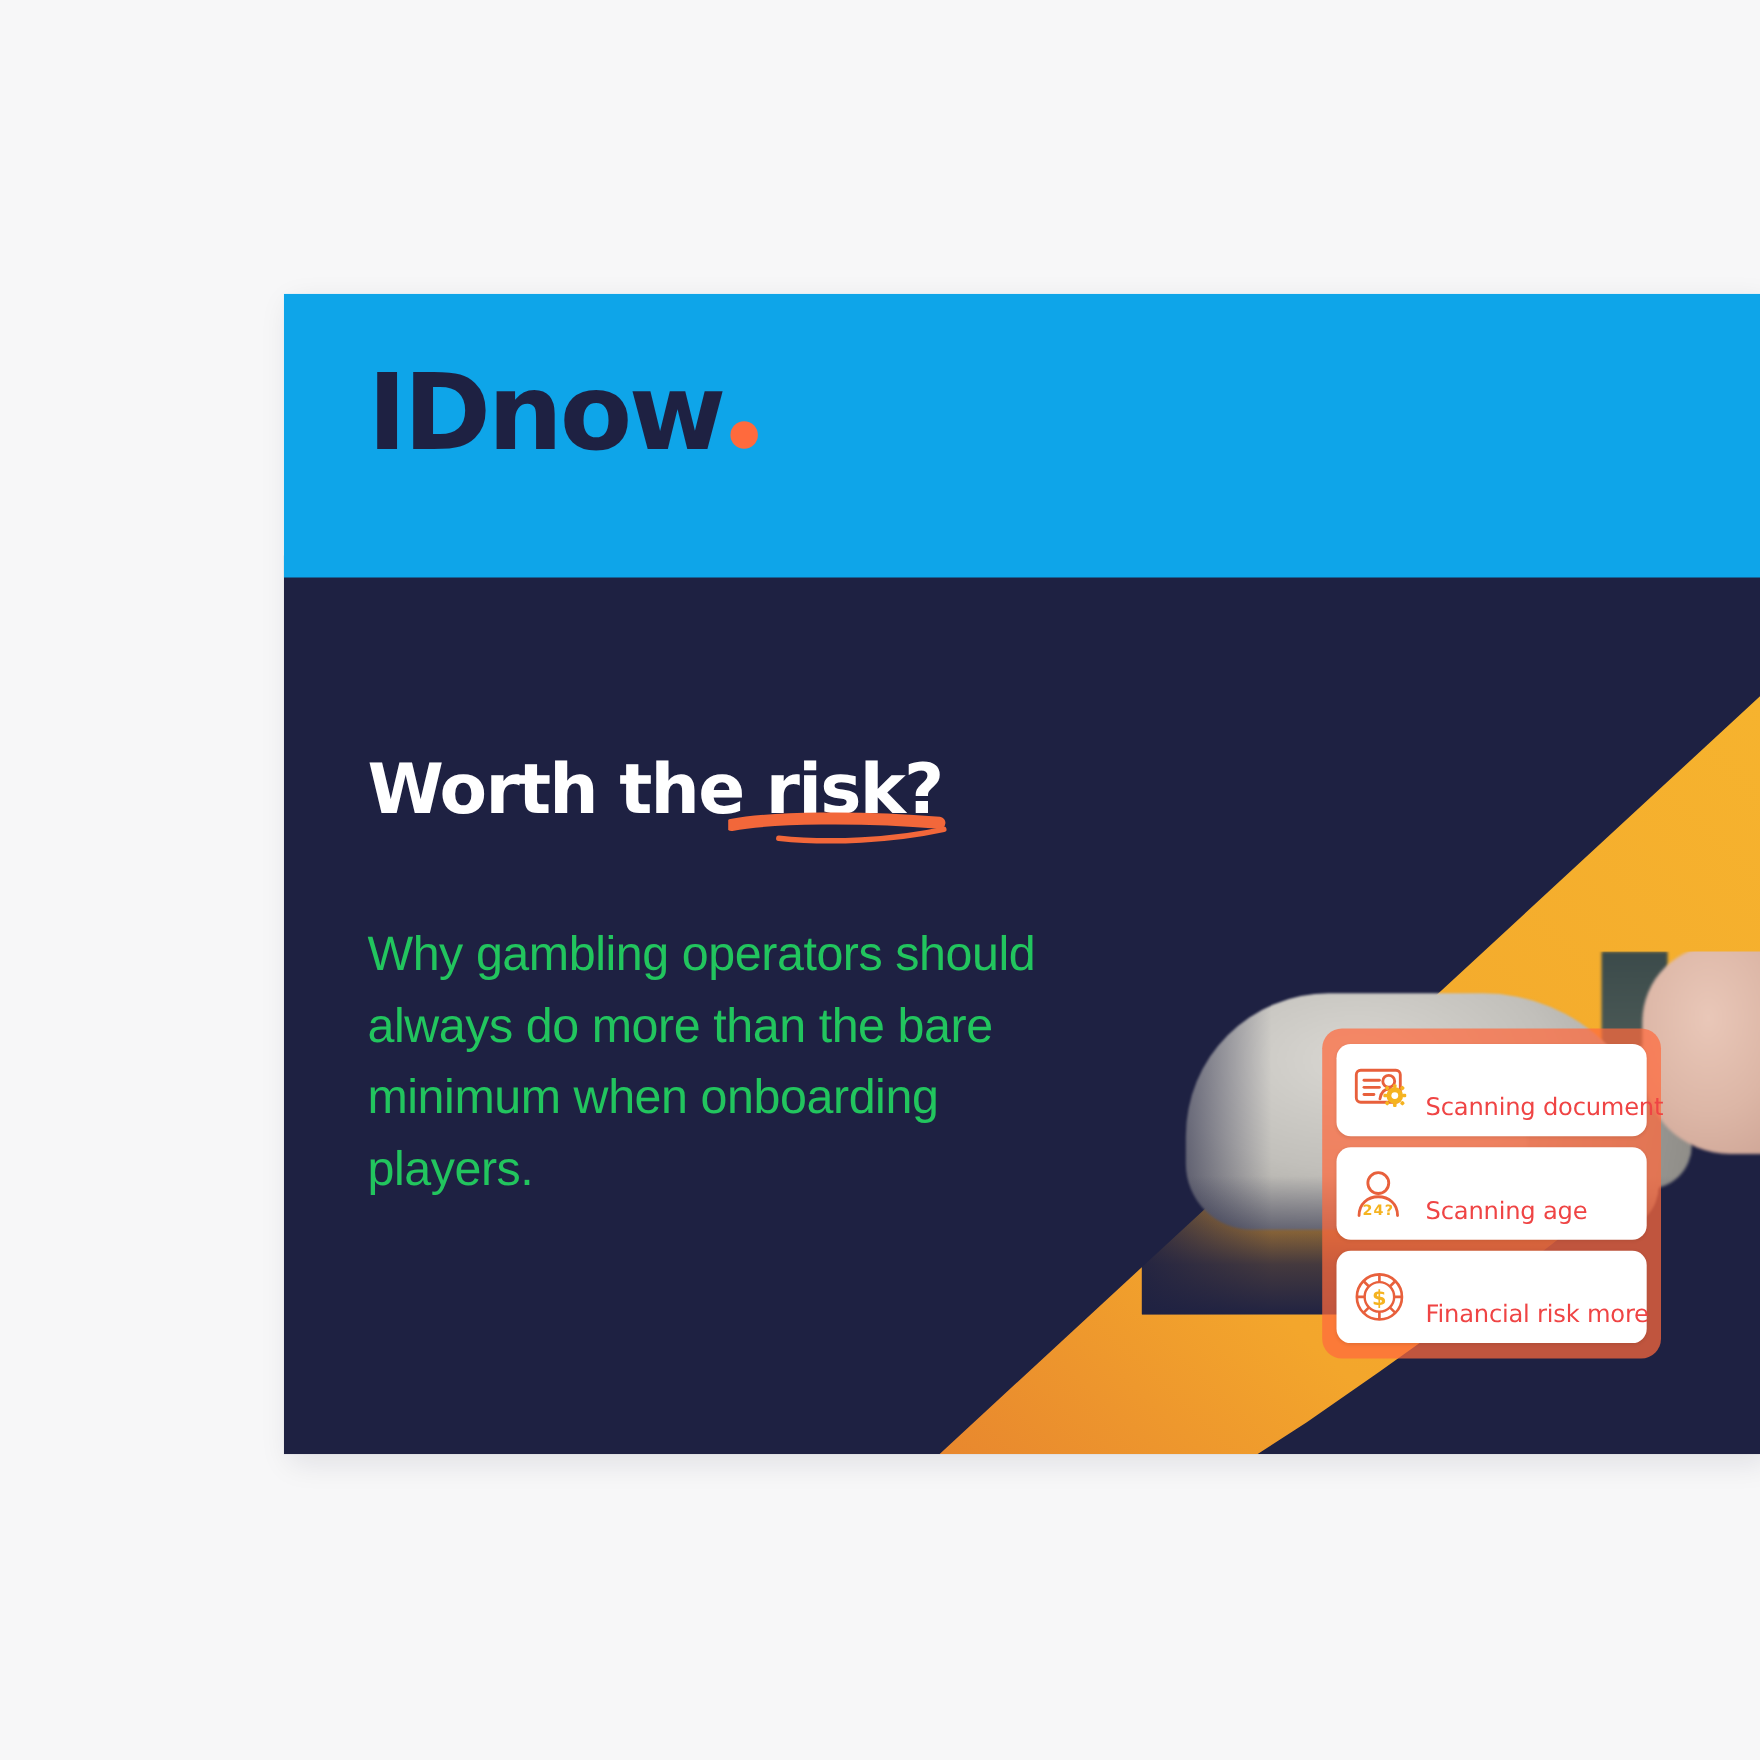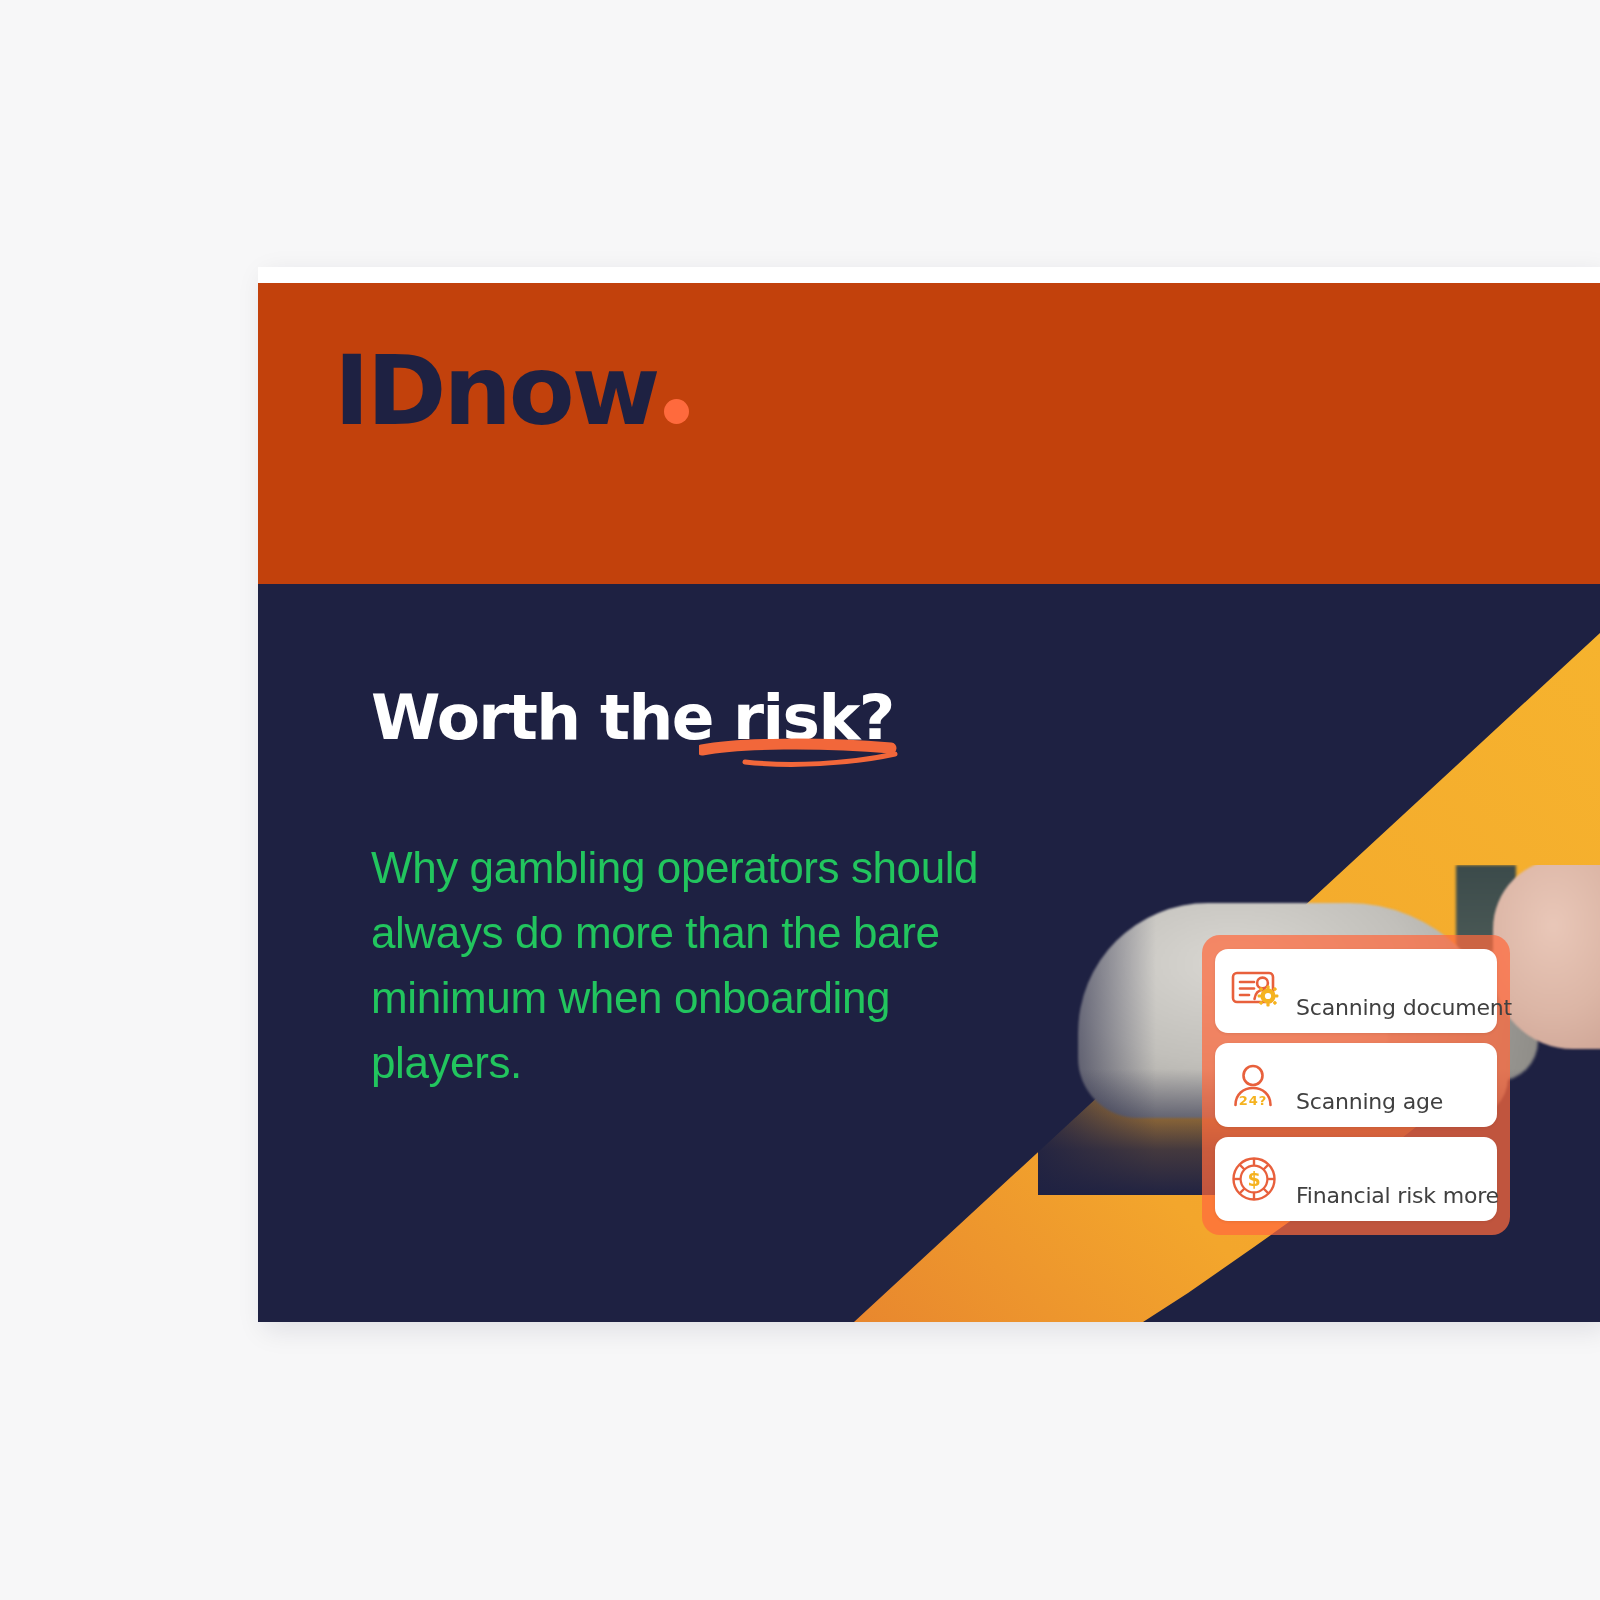--- a/index.html
+++ b/index.html
@@ -22,24 +22,24 @@
     width: 1342px;
     height: 1055px;
     overflow: hidden;
     box-shadow: 6px 8px 26px rgba(20, 22, 48, 0.10);
     background: #ffffff;
   }
 
   
   #slide-header {
     position: absolute;
-    left: 0; top: 16px;
+    left: 0; top: 0;
     width: 100%;
-    height: 301px;
-    background: #c2410c;
+    height: 258px;
+    background: #0ea5e9;
     z-index: 6;
   }
   #brand-logo {
     position: absolute;
     left: 76px;
     top: 60px;
     display: flex;
     align-items: baseline;
     user-select: none;
   }
@@ -144,21 +144,20 @@
     background: linear-gradient(90deg, rgba(30,33,66,0.85) 0%, rgba(30,33,66,0) 100%);
   }
 
   
   #text-column {
     position: absolute;
     left: 76px;
     top: 180px;
     width: 660px;
     z-index: 5;
-    margin-left: 37px;
   }
   #headline-wrap {
     position: relative;
     display: inline-block;
   }
   #headline {
     font-family: "DejaVu Sans", sans-serif;
     font-size: 63px;
     font-weight: 700;
     letter-spacing: -1.6px;
@@ -215,21 +214,21 @@
     width: 54px;
     height: 54px;
     flex: 0 0 54px;
     display: flex;
     align-items: center;
   }
   .feature-icon svg { display: block; }
   .feature-label {
     margin-left: 12px;
     font-size: 22px;
-    color: #404040;
+    color: #ef4444;
     letter-spacing: -0.2px;
     font-family: "DejaVu Sans", sans-serif;
     white-space: nowrap;
     margin-top: 32px;
   }
 </style>
 </head>
 <body>
 
 <div id="slide-root">

